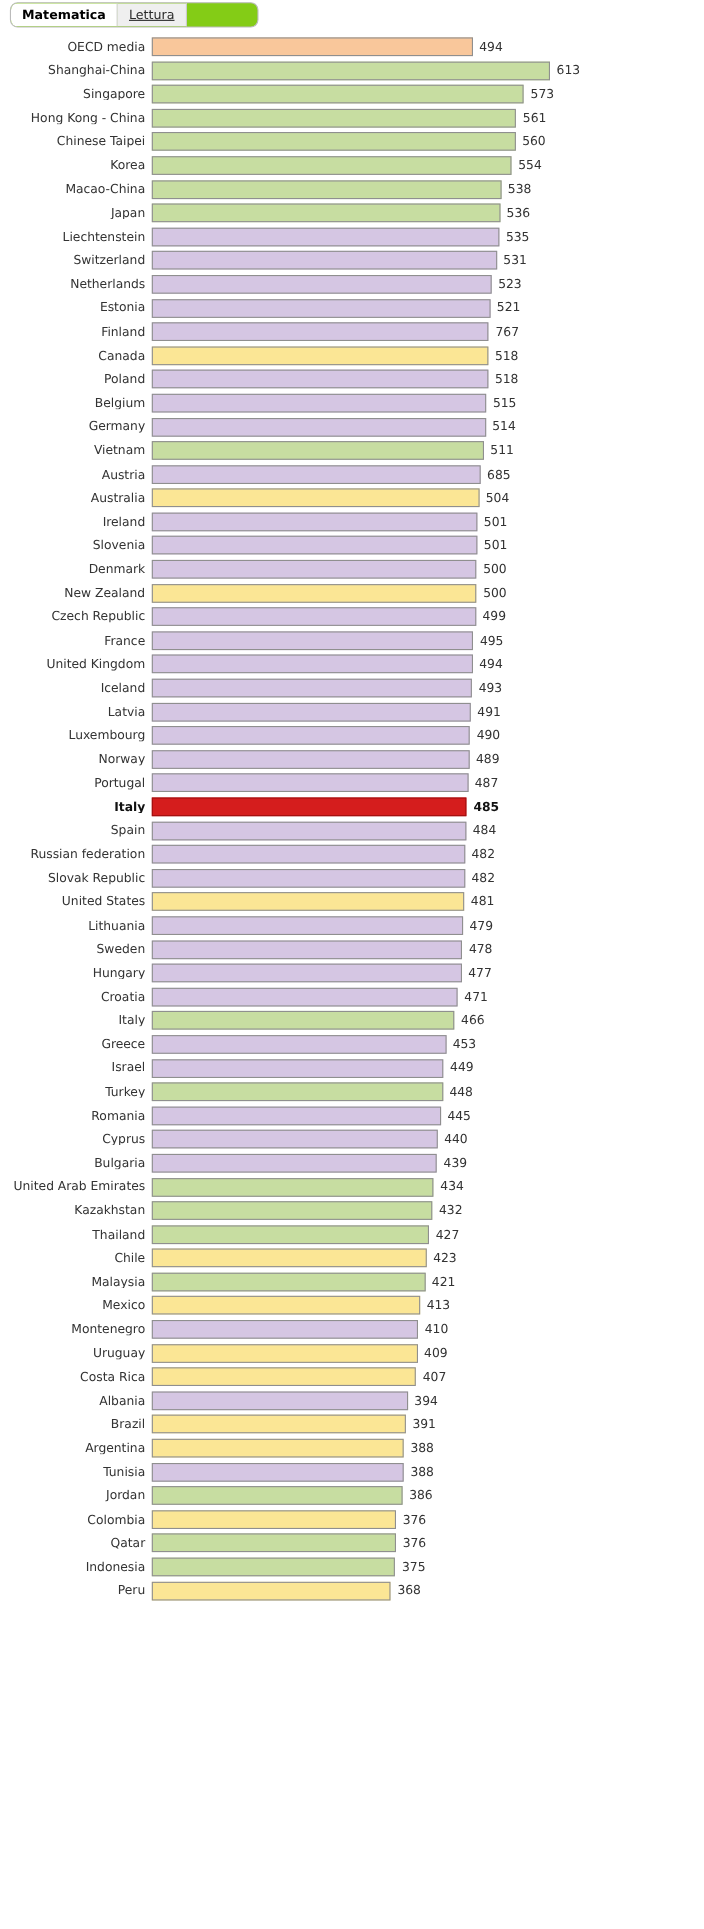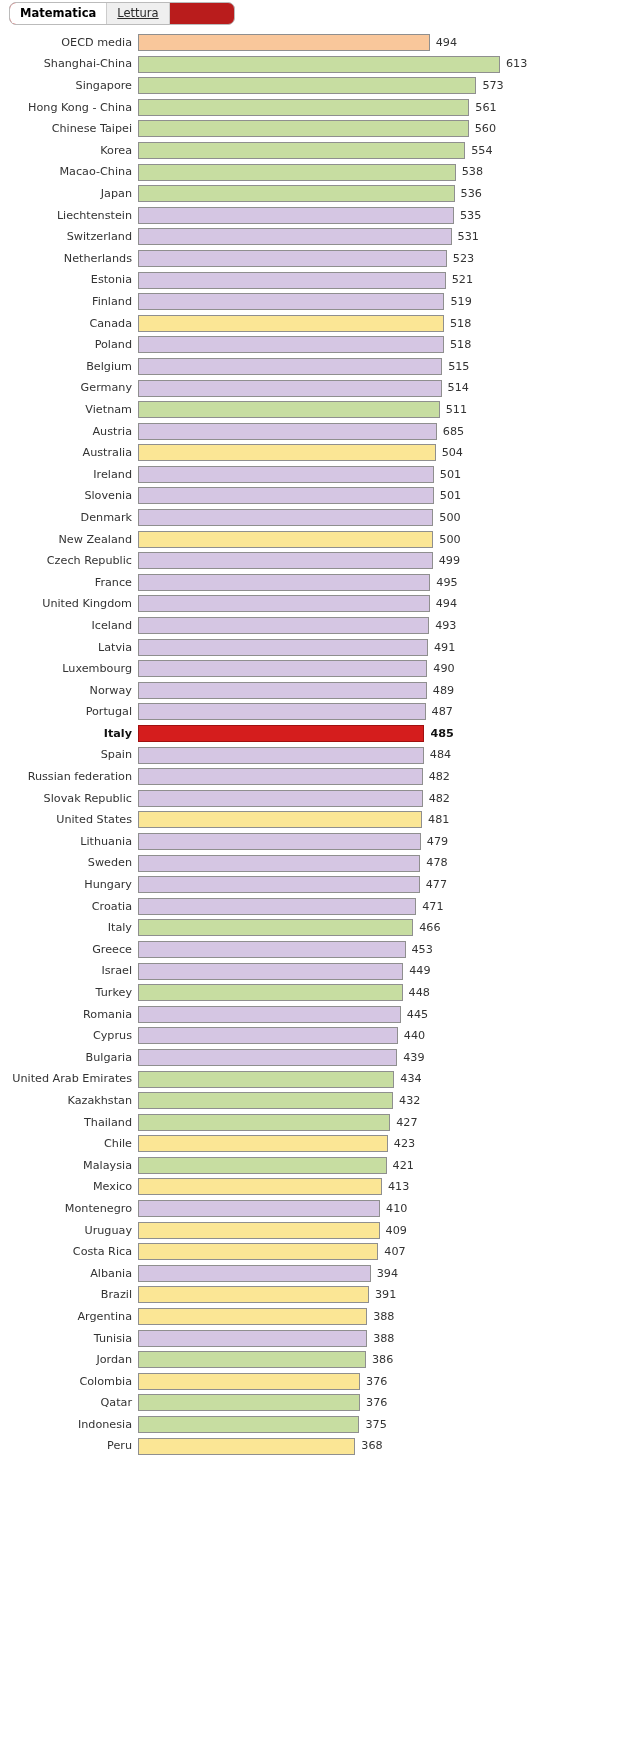--- a/index.html
+++ b/index.html
@@ -15,21 +15,21 @@
     overflow: hidden;
   }
 
   
   .tabbar {
     position: absolute;
     left: 9px;
     top: 2px;
     display: flex;
     align-items: stretch;
-    background: #b91c1c;
+    background: #84cc16;
     border: 1px solid #bbbbbb;
     border-radius: 7px;
     overflow: hidden;
     height: 23px;
     box-sizing: border-box;
   }
   .tab {
     display: flex;
     align-items: center;
     justify-content: center;
@@ -199,21 +199,21 @@
       <div class="row-label">Estonia</div>
       <div class="bar-wrap">
         <div class="bar" style="width: 307.67px; background: rgb(213, 198, 227);"></div>
         <div class="val">521</div>
       </div>
     </div>
     <div class="row">
       <div class="row-label">Finland</div>
       <div class="bar-wrap">
         <div class="bar" style="width: 306.489px; background: rgb(213, 198, 227);"></div>
-        <div class="val">519</div>
+        <div class="val">767</div>
       </div>
     </div>
     <div class="row">
       <div class="row-label">Canada</div>
       <div class="bar-wrap">
         <div class="bar" style="width: 305.899px; background: rgb(251, 230, 149);"></div>
         <div class="val">518</div>
       </div>
     </div>
     <div class="row">

